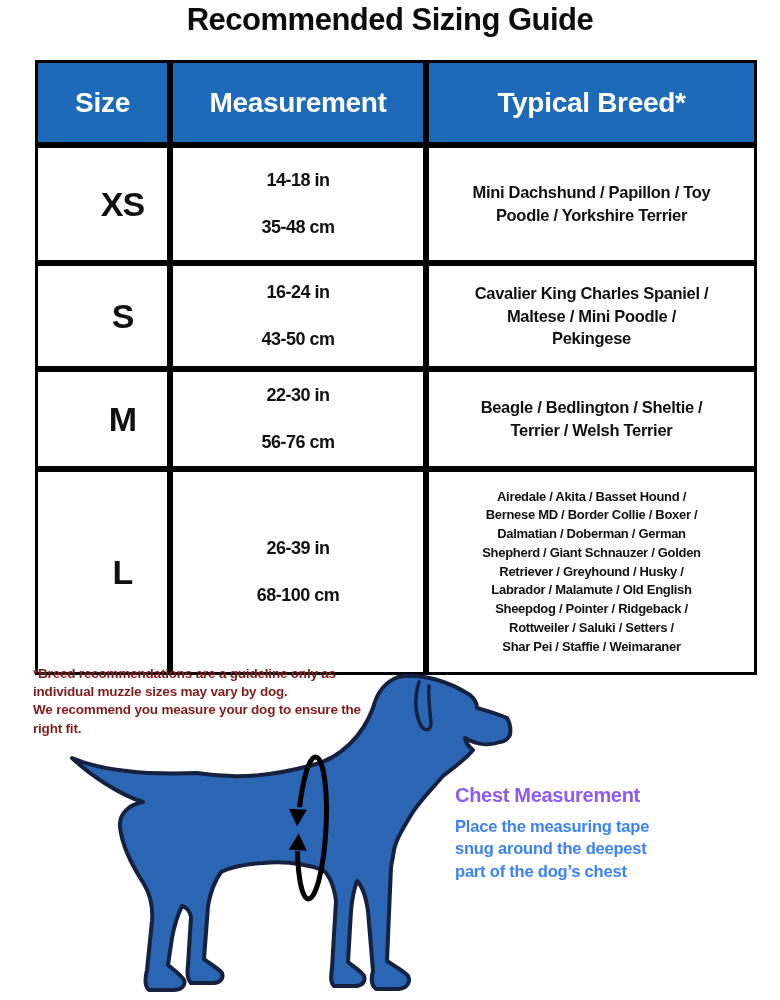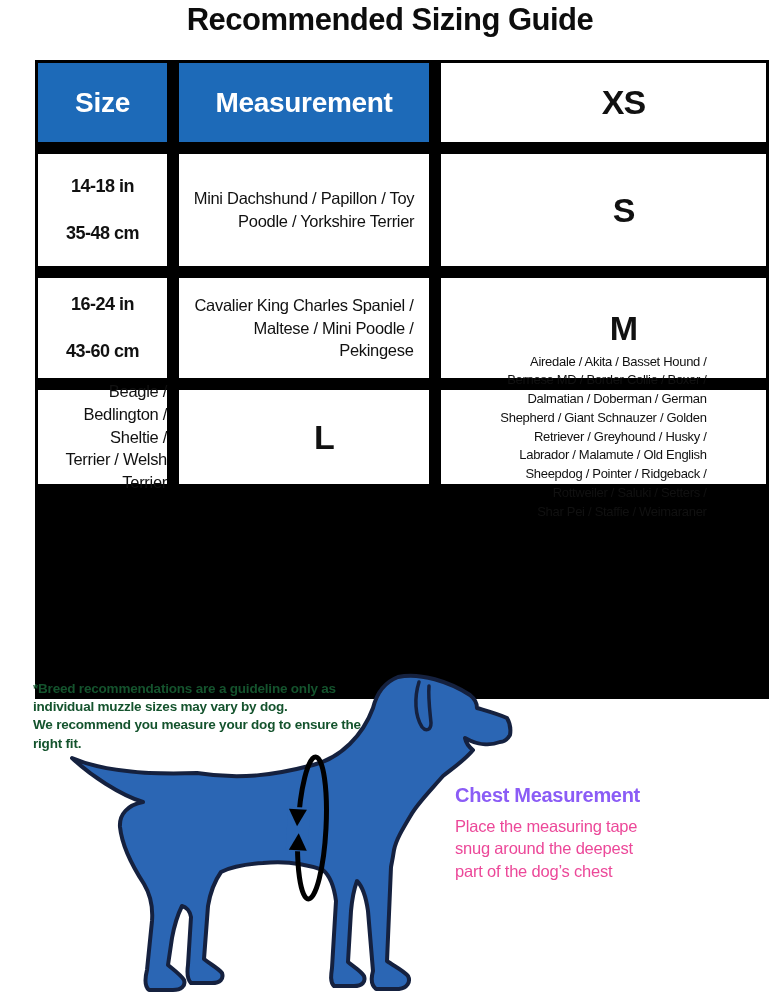--- a/index.html
+++ b/index.html
@@ -21,21 +21,21 @@
     letter-spacing: -0.5px;
     color: #0d0d0d;
   }
   
   .sizing-table {
     position: absolute;
     left: 35px; top: 60px;
     display: grid;
     grid-template-columns: 129px 250px 325px;
     grid-template-rows: 79px 112px 100px 94px 200px;
-    gap: 12px;
+    gap: 6px;
     background: #000;
     border: 3px solid #000;
   }
   .cell {
     background: #fff;
     display: flex;
     align-items: center;
     justify-content: center;
     text-align: center;
   }
@@ -54,41 +54,40 @@
   }
   .meas-cell {
     flex-direction: column;
     gap: 26px;
     font-size: 18px;
     font-weight: 700;
     letter-spacing: -0.5px;
   }
   .breed-cell {
     font-size: 16.5px;
-    font-weight: 400;
+    font-weight: 700;
     line-height: 1.38;
     white-space: pre-line;
     letter-spacing: -0.3px;
-    padding: 0 0;
-    text-align: right;
+    padding: 0 20px;
   }
   .breed-cell.large {
     font-size: 13px;
     line-height: 1.44;
   }
   
   .footnote {
     position: absolute;
-    left: 33px; top: 680px;
+    left: 33px; top: 665px;
     width: 390px;
     font-size: 13.5px;
     font-weight: 700;
     line-height: 1.35;
     white-space: pre-line;
-    color: #14532d;
+    color: #7f1d1d;
     letter-spacing: -0.2px;
   }
   
   .dog-svg {
     position: absolute;
     left: 25px; top: 670px;
     width: 500px; height: 330px;
   }
   .dog-fill {
     fill: var(--dog-blue, #2b66b4);
@@ -118,59 +117,68 @@
   }
   .chest-heading {
     margin: 0 0 8px 0;
     font-size: 20px;
     font-weight: 700;
     color: #8b5cf6;
     letter-spacing: -0.3px;
   }
   .chest-body {
     font-size: 16.5px;
-    font-weight: 400;
+    font-weight: 700;
     line-height: 1.35;
     white-space: pre-line;
-    color: #ec4899;
+    color: #3b82f6;
     letter-spacing: -0.2px;
   }
 </style>
 </head>
 <body>
 
 <h1 class="page-title">Recommended Sizing Guide</h1>
 
 <div class="sizing-table">
 
   <div class="cell head-cell">Size</div>
   <div class="cell head-cell">Measurement</div>
+  <div class="cell head-cell">Typical Breed*</div>
 
   <div class="cell size-cell">XS</div>
   <div class="cell meas-cell">
     <span>14-18 in</span>
     <span>35-48 cm</span>
   </div>
   <div class="cell breed-cell">Mini Dachshund / Papillon / Toy
 Poodle / Yorkshire Terrier</div>
 
   <div class="cell size-cell">S</div>
   <div class="cell meas-cell">
     <span>16-24 in</span>
-    <span>43-60 cm</span>
+    <span>43-50 cm</span>
   </div>
   <div class="cell breed-cell">Cavalier King Charles Spaniel /
 Maltese / Mini Poodle /
 Pekingese</div>
 
   <div class="cell size-cell">M</div>
+  <div class="cell meas-cell">
+    <span>22-30 in</span>
+    <span>56-76 cm</span>
+  </div>
   <div class="cell breed-cell">Beagle / Bedlington / Sheltie /
 Terrier / Welsh Terrier</div>
 
   <div class="cell size-cell">L</div>
+  <div class="cell meas-cell">
+    <span>26-39 in</span>
+    <span>68-100 cm</span>
+  </div>
   <div class="cell breed-cell large">Airedale / Akita / Basset Hound /
 Bernese MD / Border Collie / Boxer /
 Dalmatian / Doberman / German
 Shepherd / Giant Schnauzer / Golden
 Retriever / Greyhound / Husky /
 Labrador / Malamute / Old English
 Sheepdog / Pointer / Ridgeback /
 Rottweiler / Saluki / Setters /
 Shar Pei / Staffie / Weimaraner</div>
 </div>

